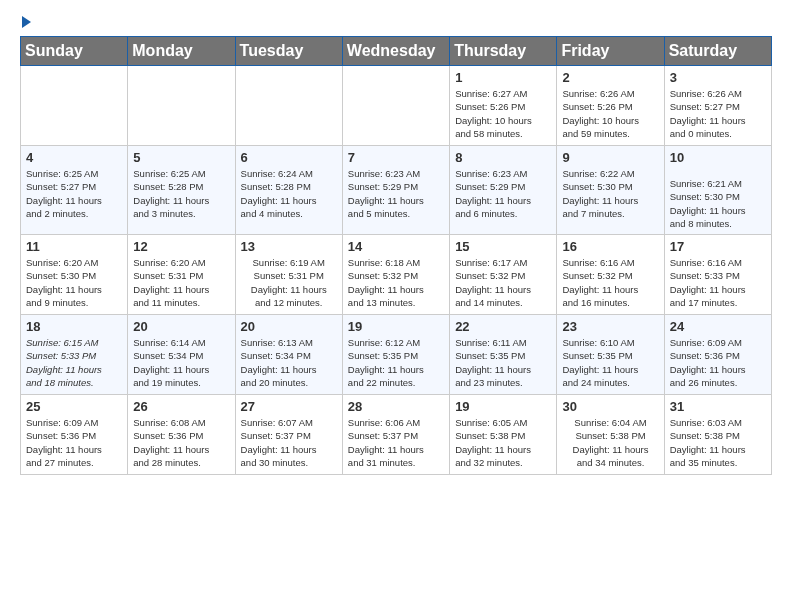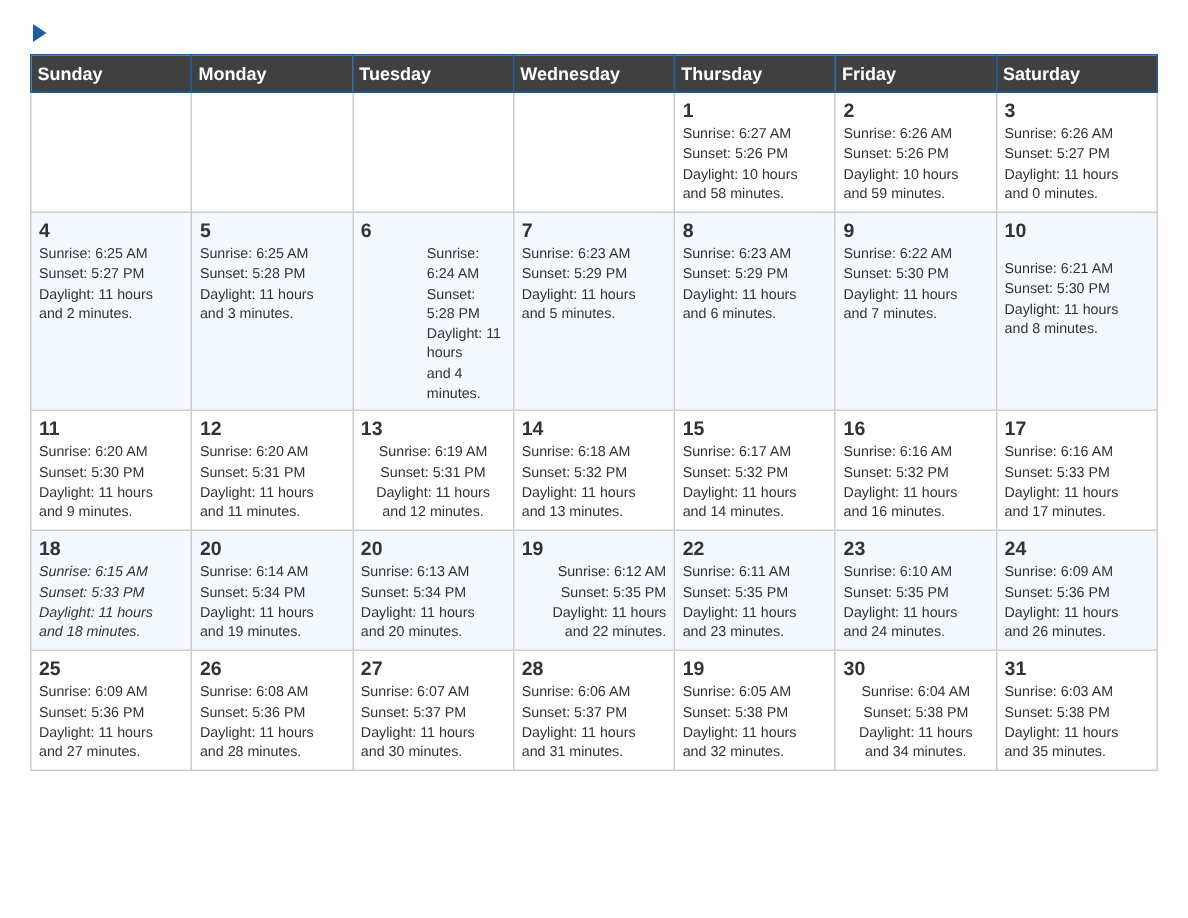--- a/index.html
+++ b/index.html
@@ -32,23 +32,23 @@
     .location-title {
       font-size: 16px;
       color: #555;
     }
     .calendar-table {
       width: 100%;
       border-collapse: collapse;
       table-layout: fixed;
     }
     .calendar-table th {
-      background-color: #404040;
+      background-color: #737373;
       color: #fff;
-      font-size: 12px;
+      font-size: 16px;
       font-weight: bold;
       padding: 5px 4px;
       text-align: left;
       border: 1px solid #1a5fa8;
     }
     .calendar-table td {
       vertical-align: top;
       border: 1px solid #ccc;
       padding: 4px 5px;
       font-size: 10px;
@@ -160,21 +160,21 @@
         </td>
         <td>
           <span class="day-number">5</span>
           <div class="day-info" style="white-space: pre-line;">Sunrise: 6:25 AM
 Sunset: 5:28 PM
 Daylight: 11 hours
 and 3 minutes.</div>
         </td>
         <td>
           <span class="day-number">6</span>
-          <div class="day-info" style="white-space: pre-line; margin-left: 44px;">Sunrise: 6:24 AM
+          <div class="day-info" style="white-space: pre-line;">Sunrise: 6:24 AM
 Sunset: 5:28 PM
 Daylight: 11 hours
 and 4 minutes.</div>
         </td>
         <td>
           <span class="day-number">7</span>
           <div class="day-info" style="white-space: pre-line;">Sunrise: 6:23 AM
 Sunset: 5:29 PM
 Daylight: 11 hours
 and 5 minutes.</div>
@@ -269,21 +269,21 @@
         </td>
         <td>
           <span class="day-number">20</span>
           <div class="day-info" style="white-space: pre-line;">Sunrise: 6:13 AM
 Sunset: 5:34 PM
 Daylight: 11 hours
 and 20 minutes.</div>
         </td>
         <td>
           <span class="day-number">19</span>
-          <div class="day-info" style="white-space: pre-line; text-align: right;">Sunrise: 6:12 AM
+          <div class="day-info" style="white-space: pre-line;">Sunrise: 6:12 AM
 Sunset: 5:35 PM
 Daylight: 11 hours
 and 22 minutes.</div>
         </td>
         <td>
           <span class="day-number">22</span>
           <div class="day-info" style="white-space: pre-line;">Sunrise: 6:11 AM
 Sunset: 5:35 PM
 Daylight: 11 hours
 and 23 minutes.</div>

